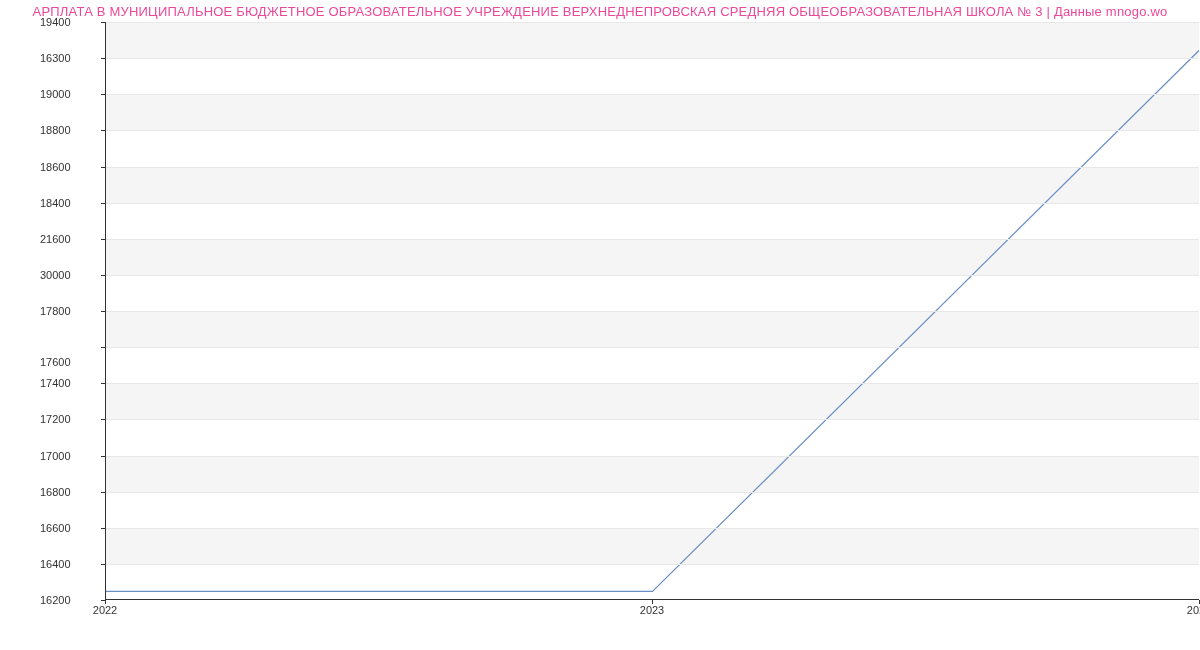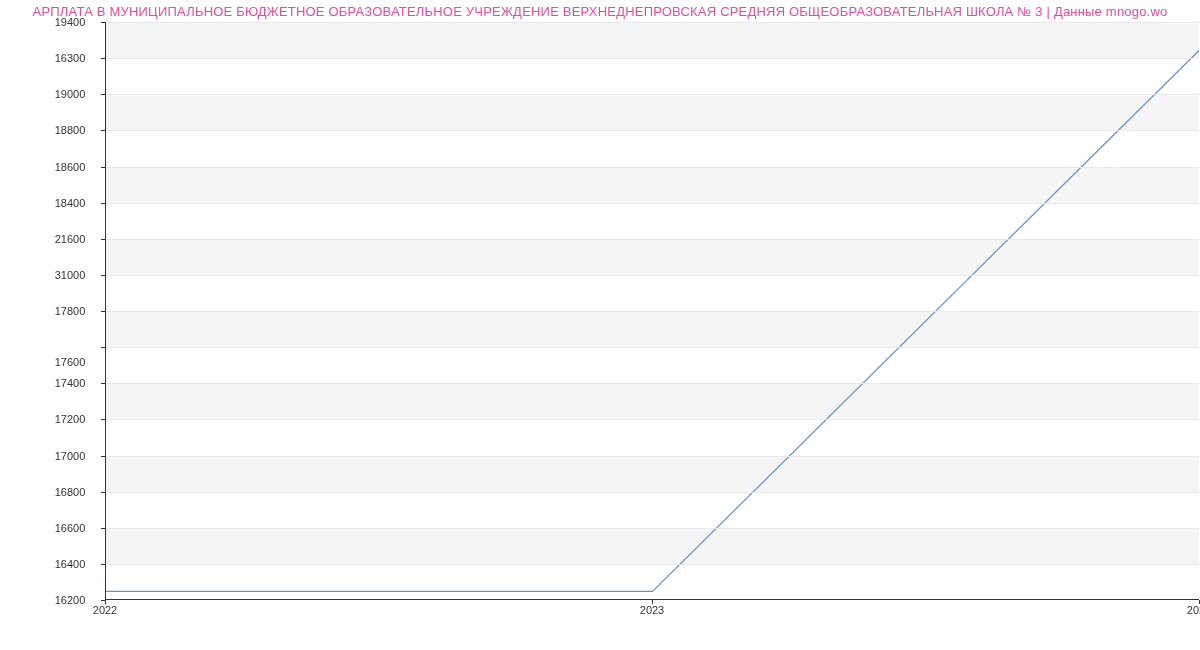--- a/index.html
+++ b/index.html
@@ -45,21 +45,21 @@
       position: absolute;
       left: 0;
       width: 100%;
       background: #f5f5f5;
     }
     .y-label {
       position: absolute;
       right: 1100px;
       font-size: 11px;
       color: #333333;
-      text-align: center;
+      text-align: left;
       width: 60px;
       transform: translateY(-50%);
     }
     .x-label {
       position: absolute;
       top: 604px;
       font-size: 11px;
       color: #333333;
       text-align: right;
       transform: translateX(-50%);
@@ -132,21 +132,21 @@
     <div class="y-label" style="top: 455.5px;">17000</div>
     <div class="tick-y" style="top: 455.5px;"></div>
     <div class="y-label" style="top: 419.375px;">17200</div>
     <div class="tick-y" style="top: 419.375px;"></div>
     <div class="y-label" style="top: 383.25px;">17400</div>
     <div class="tick-y" style="top: 383.25px;"></div>
     <div class="y-label" style="top: 362px;">17600</div>
     <div class="tick-y" style="top: 347.125px;"></div>
     <div class="y-label" style="top: 311px;">17800</div>
     <div class="tick-y" style="top: 311px;"></div>
-    <div class="y-label" style="top: 274.875px;">31000</div>
+    <div class="y-label" style="top: 274.875px;">30000</div>
     <div class="tick-y" style="top: 274.875px;"></div>
     <div class="y-label" style="top: 238.75px;">21600</div>
     <div class="tick-y" style="top: 238.75px;"></div>
     <div class="y-label" style="top: 202.625px;">18400</div>
     <div class="tick-y" style="top: 202.625px;"></div>
     <div class="y-label" style="top: 166.5px;">18600</div>
     <div class="tick-y" style="top: 166.5px;"></div>
     <div class="y-label" style="top: 130.375px;">18800</div>
     <div class="tick-y" style="top: 130.375px;"></div>
     <div class="y-label" style="top: 94.25px;">19000</div>

